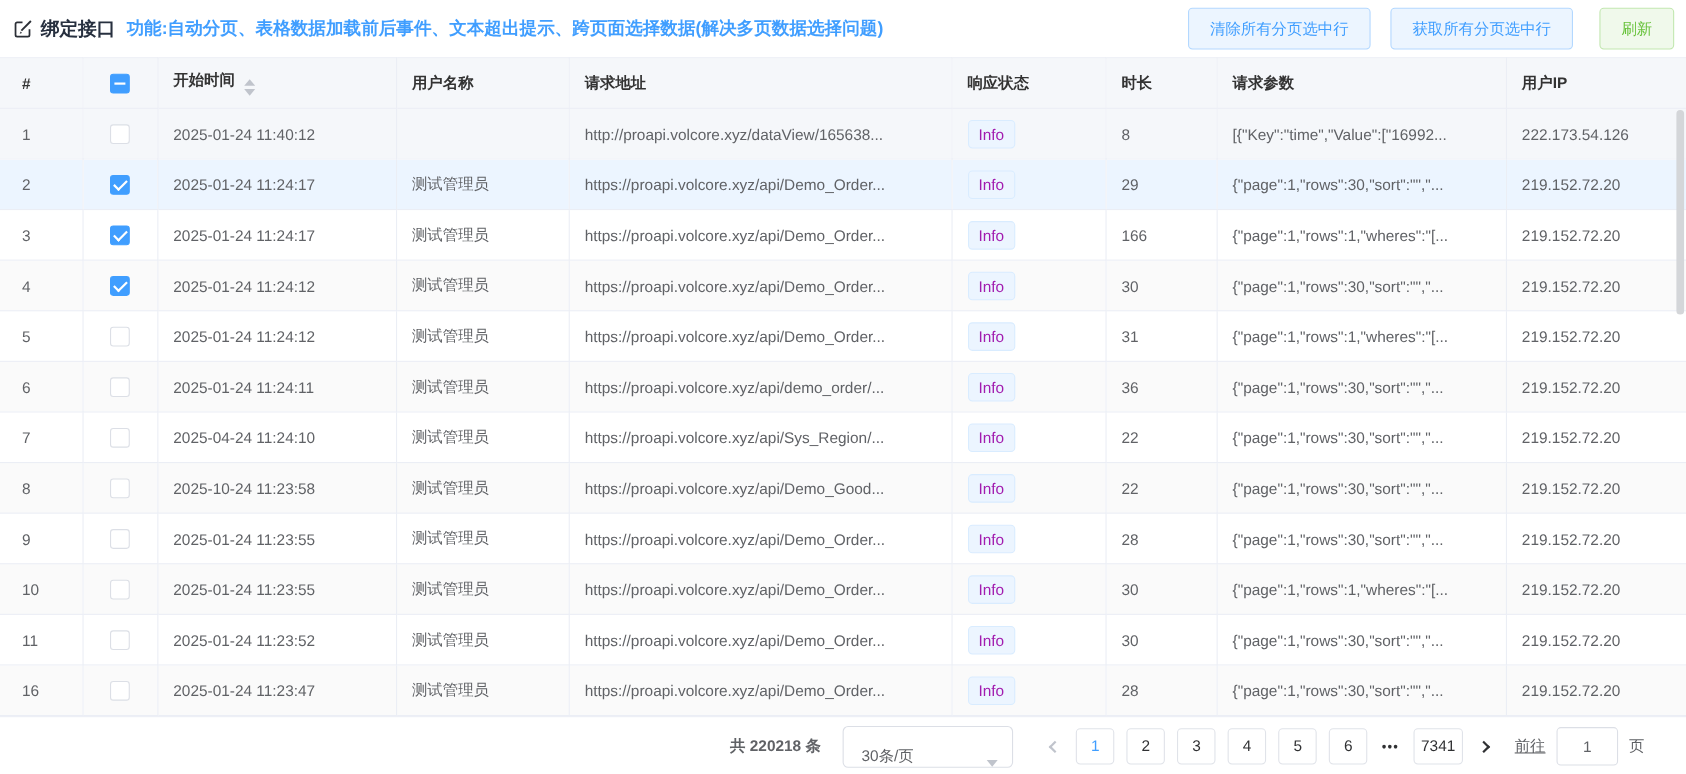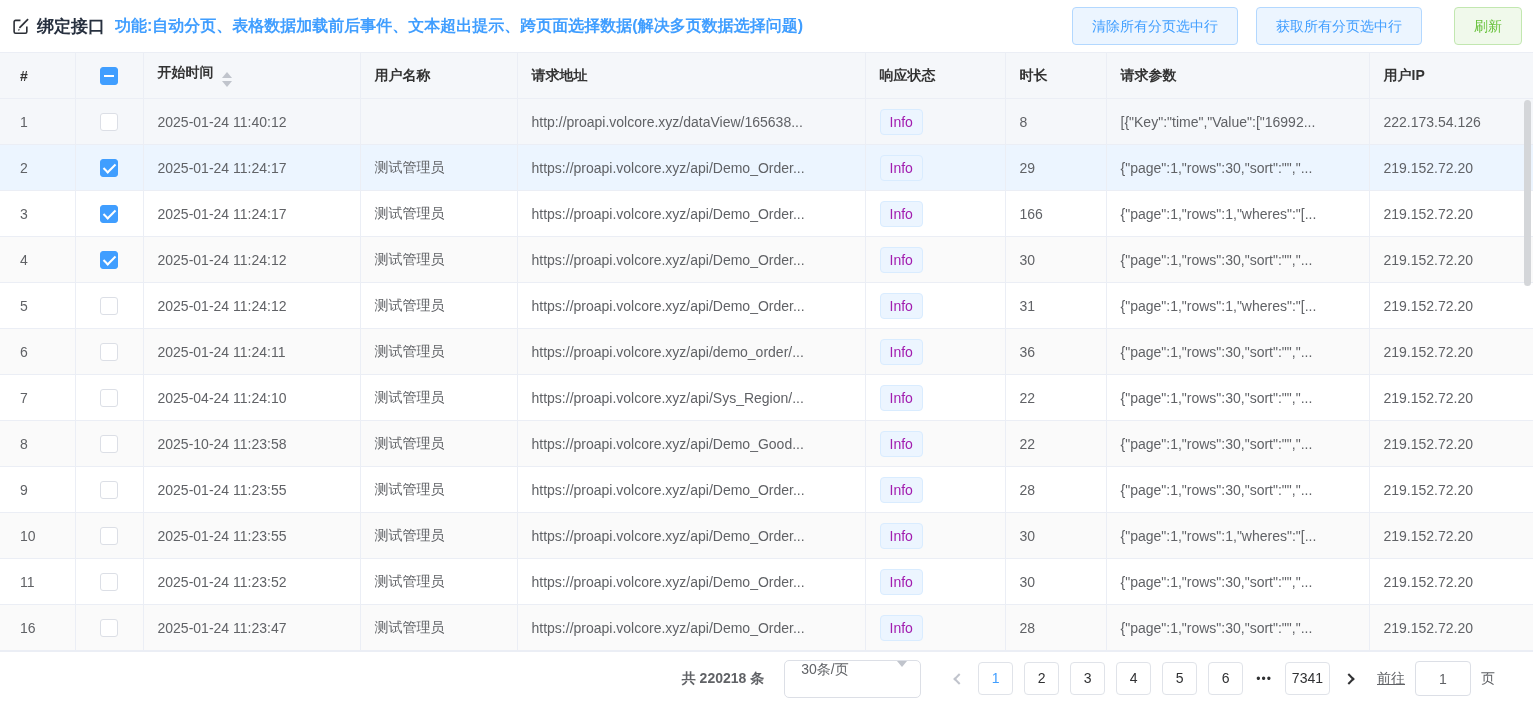--- a/index.html
+++ b/index.html
@@ -6,21 +6,21 @@
   html,body { width:1533px; height:704px; background:#fff; font-family:"Liberation Sans","DejaVu Sans",sans-serif; overflow:hidden; }
   .page { position:relative; width:1533px; height:704px; }
 
   
   .topbar { height:52px; display:flex; align-items:center; padding:0 11px 0 12px; }
   .edit-icon { width:18px; height:18px; flex:0 0 auto; margin-right:7px; }
   .title { font-size:17px; font-weight:bold; color:#27303f; white-space:nowrap; }
   .subtitle { font-size:16px; color:#409eff; margin-left:10px; flex:1 1 auto; white-space:nowrap; overflow:hidden;font-weight:bold; }
   .btn { height:38px; line-height:36px; padding:0 19px; border-radius:4px; font-size:14px; cursor:pointer; white-space:nowrap; }
   .btn-blue { color:#409eff; background:#ecf5ff; border:1px solid #b3d8ff; margin-left:18px; }
-  .btn-green { color:#67c23a; background:#f0f9eb; border:1px solid #c2e7b0; margin-left:32px; }
+  .btn-green { color:#67c23a; background:#f0f9eb; border:1px solid #c2e7b0; margin-left:24px; }
 
   
   table { border-collapse:collapse; table-layout:fixed; width:1533px; font-size:14px; }
   th,td { height:46px; padding:0 8px 0 14px; border-right:1px solid #ebeef5; border-bottom:1px solid #ebeef5; text-align:left; white-space:nowrap; overflow:hidden; }
   th { background:#f5f7fa; color:#333; font-weight:bold; border-top:1px solid #ebeef5; }
   td { color:#606266; }
   th:last-child, td:last-child { border-right:none; }
   .col-index { padding-left:20px; }
   .col-check { text-align:center; padding:0; }
   tr.stripe td { background:#fafafa; }
@@ -38,21 +38,21 @@
   .caret-down { width:0; height:0; border-left:5px solid transparent; border-right:5px solid transparent; border-top:6px solid #c0c4cc; }
 
   .info-tag { display:inline-block; height:26px; line-height:24px; padding:0 9px; color:#a21caf; background:#ecf5ff; border:1px solid #d9ecff; border-radius:4px; font-size:14px; cursor:pointer; }
 
   
   .vscroll-thumb { position:absolute; right:2px; top:100px; width:7px; height:186px; background:#d4d6d9; border-radius:4px; }
 
   
   .footer { height:54px; border-top:1px solid #ebeef5; display:flex; align-items:center; justify-content:flex-end; padding-right:38px; font-size:14px; color:#606266; }
   .total { margin-right:20px; white-space:nowrap;font-weight:bold; }
-  .page-size-select { width:137px; height:38px; border:1px solid #dcdfe6; border-radius:5px; display:flex; align-items:flex-start; justify-content:space-between; padding:0 13px 0 16px; margin-right:30px; cursor:pointer; background:#fff; }
+  .page-size-select { width:155px; height:38px; border:1px solid #dcdfe6; border-radius:5px; display:flex; align-items:flex-end; justify-content:space-between; padding:0 13px 0 16px; margin-right:30px; cursor:pointer; background:#fff; }
   .select-caret { width:0; height:0; border-left:5px solid transparent; border-right:5px solid transparent; border-top:6px solid #c0c4cc; }
   .pager { display:flex; align-items:center; gap:11px; }
   .page-arrow { width:16px; height:16px; display:flex; align-items:center; justify-content:center; cursor:pointer; }
   .chev { width:8px; height:8px; border-left:2px solid #303133; border-bottom:2px solid #303133; }
   .chev.left { transform:rotate(45deg); }
   .chev.right { transform:rotate(-135deg); }
   .page-arrow.disabled .chev { border-color:#c0c4cc; }
   .page-btn { min-width:35px; height:33px; line-height:31px; padding:0 6px; border:1px solid #e0e3e9; border-radius:4px; background:#fff; text-align:center; color:#303133; cursor:pointer; }
   .page-btn.active { color:#409eff; }
   .page-ellipsis { color:#303133; letter-spacing:1px; font-size:12px; padding:0 2px; cursor:pointer; }

